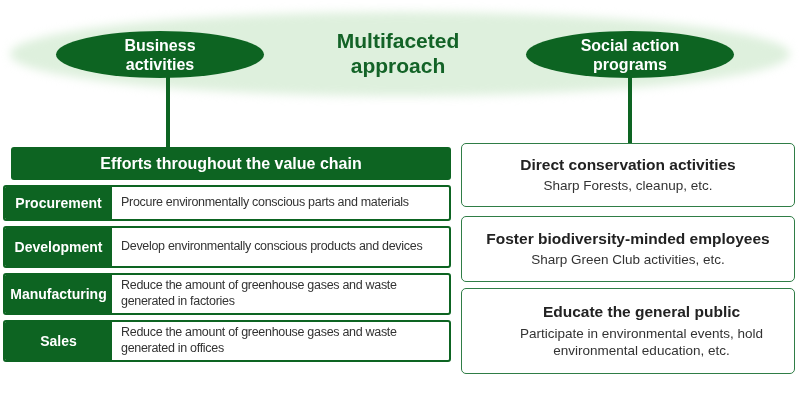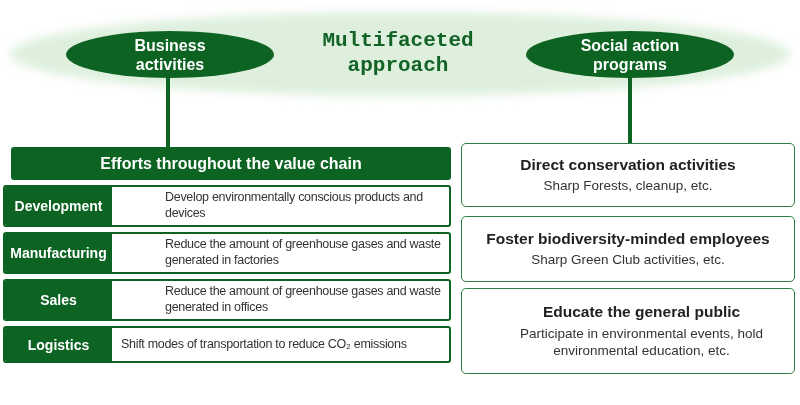--- a/index.html
+++ b/index.html
@@ -30,34 +30,33 @@
     background: #0d6422;
     border-radius: 50%;
     display: flex; align-items: center; justify-content: center;
     color: #ffffff;
     font-weight: bold;
     font-size: 16px;
     line-height: 19px;
     text-align: center;
     white-space: pre-line;
   }
-  .bubble.business { left: 66px; top: 31px; }
+  .bubble.business { left: 56px; top: 31px; }
   .bubble.social   { left: 526px; top: 31px; }
 
   .main-title {
     position: absolute;
     left: 300px; top: 28px;
     width: 196px;
     text-align: center;
     color: #136327;
     font-weight: bold;
     font-size: 21px;
     line-height: 25px;
     white-space: pre-line;
-    font-family: Liberation Mono, monospace;
   }
 
   .connector {
     position: absolute;
     width: 4px;
     background: #0d6422;
   }
   .connector.left  { left: 166px; top: 76px; height: 72px; }
   .connector.right { left: 628px; top: 75px; height: 69px; }
 
@@ -100,21 +99,21 @@
   .row-desc {
     flex: 1;
     display: flex; align-items: center;
     padding: 3px 4px 3px 9px;
     color: #333333;
     font-size: 12.5px;
     letter-spacing: -0.3px;
     line-height: 1.25;
   }
   .h36 { height: 36px; }
-  .h42 { height: 42px; gap: 44px; }
+  .h42 { height: 42px; }
   .h37 { height: 37px; margin-bottom: 0; }
 
   
   .action-box {
     position: absolute;
     left: 461px;
     width: 334px;
     background: #ffffff;
     border: 1.5px solid #2f7d46;
     border-radius: 5px;
@@ -158,40 +157,40 @@
     <span>Social action
 programs</span>
   </div>
 
   <div class="connector left"></div>
   <div class="connector right"></div>
 
   <div class="left-panel">
     <div class="panel-header">Efforts throughout the value chain</div>
 
+    <div class="chain-row h36">
+      <div class="row-label">Procurement</div>
+      <div class="row-desc">Procure environmentally conscious parts and materials</div>
+    </div>
 
     <div class="chain-row h42">
       <div class="row-label">Development</div>
       <div class="row-desc">Develop environmentally conscious products and devices</div>
     </div>
 
     <div class="chain-row h42">
       <div class="row-label">Manufacturing</div>
       <div class="row-desc">Reduce the amount of greenhouse gases and waste generated in factories</div>
     </div>
 
     <div class="chain-row h42">
       <div class="row-label">Sales</div>
       <div class="row-desc">Reduce the amount of greenhouse gases and waste generated in offices</div>
     </div>
 
-    <div class="chain-row h37">
-      <div class="row-label">Logistics</div>
-      <div class="row-desc">Shift modes of transportation to reduce CO₂ emissions</div>
-    </div>
   </div>
 
   <div class="action-box box-1">
     <div class="box-title">Direct conservation activities</div>
     <div class="box-subtitle">Sharp Forests, cleanup, etc.</div>
   </div>
 
   <div class="action-box box-2">
     <div class="box-title">Foster biodiversity-minded employees</div>
     <div class="box-subtitle">Sharp Green Club activities, etc.</div>

